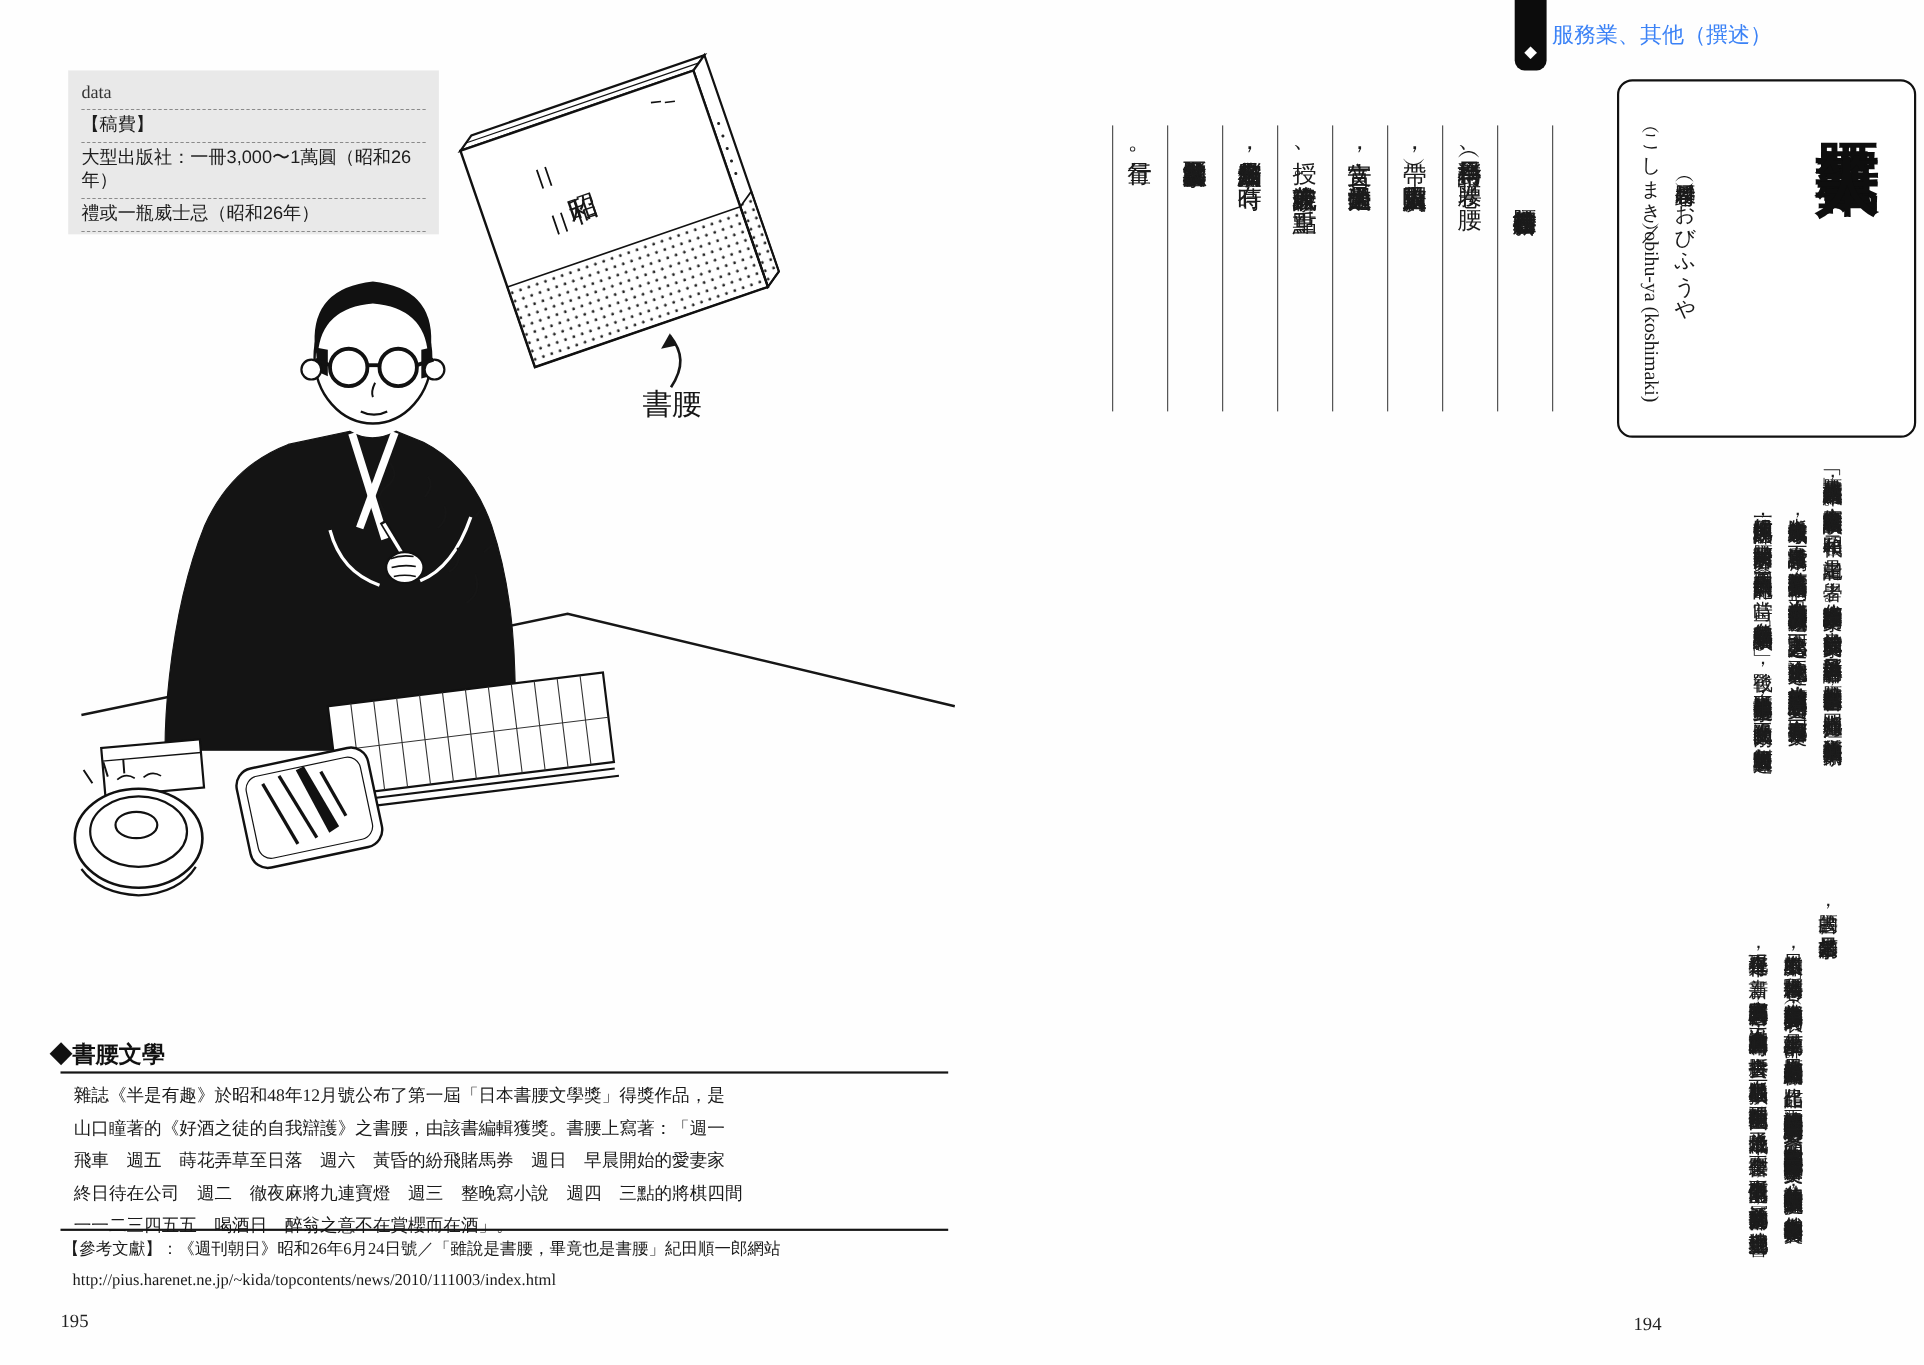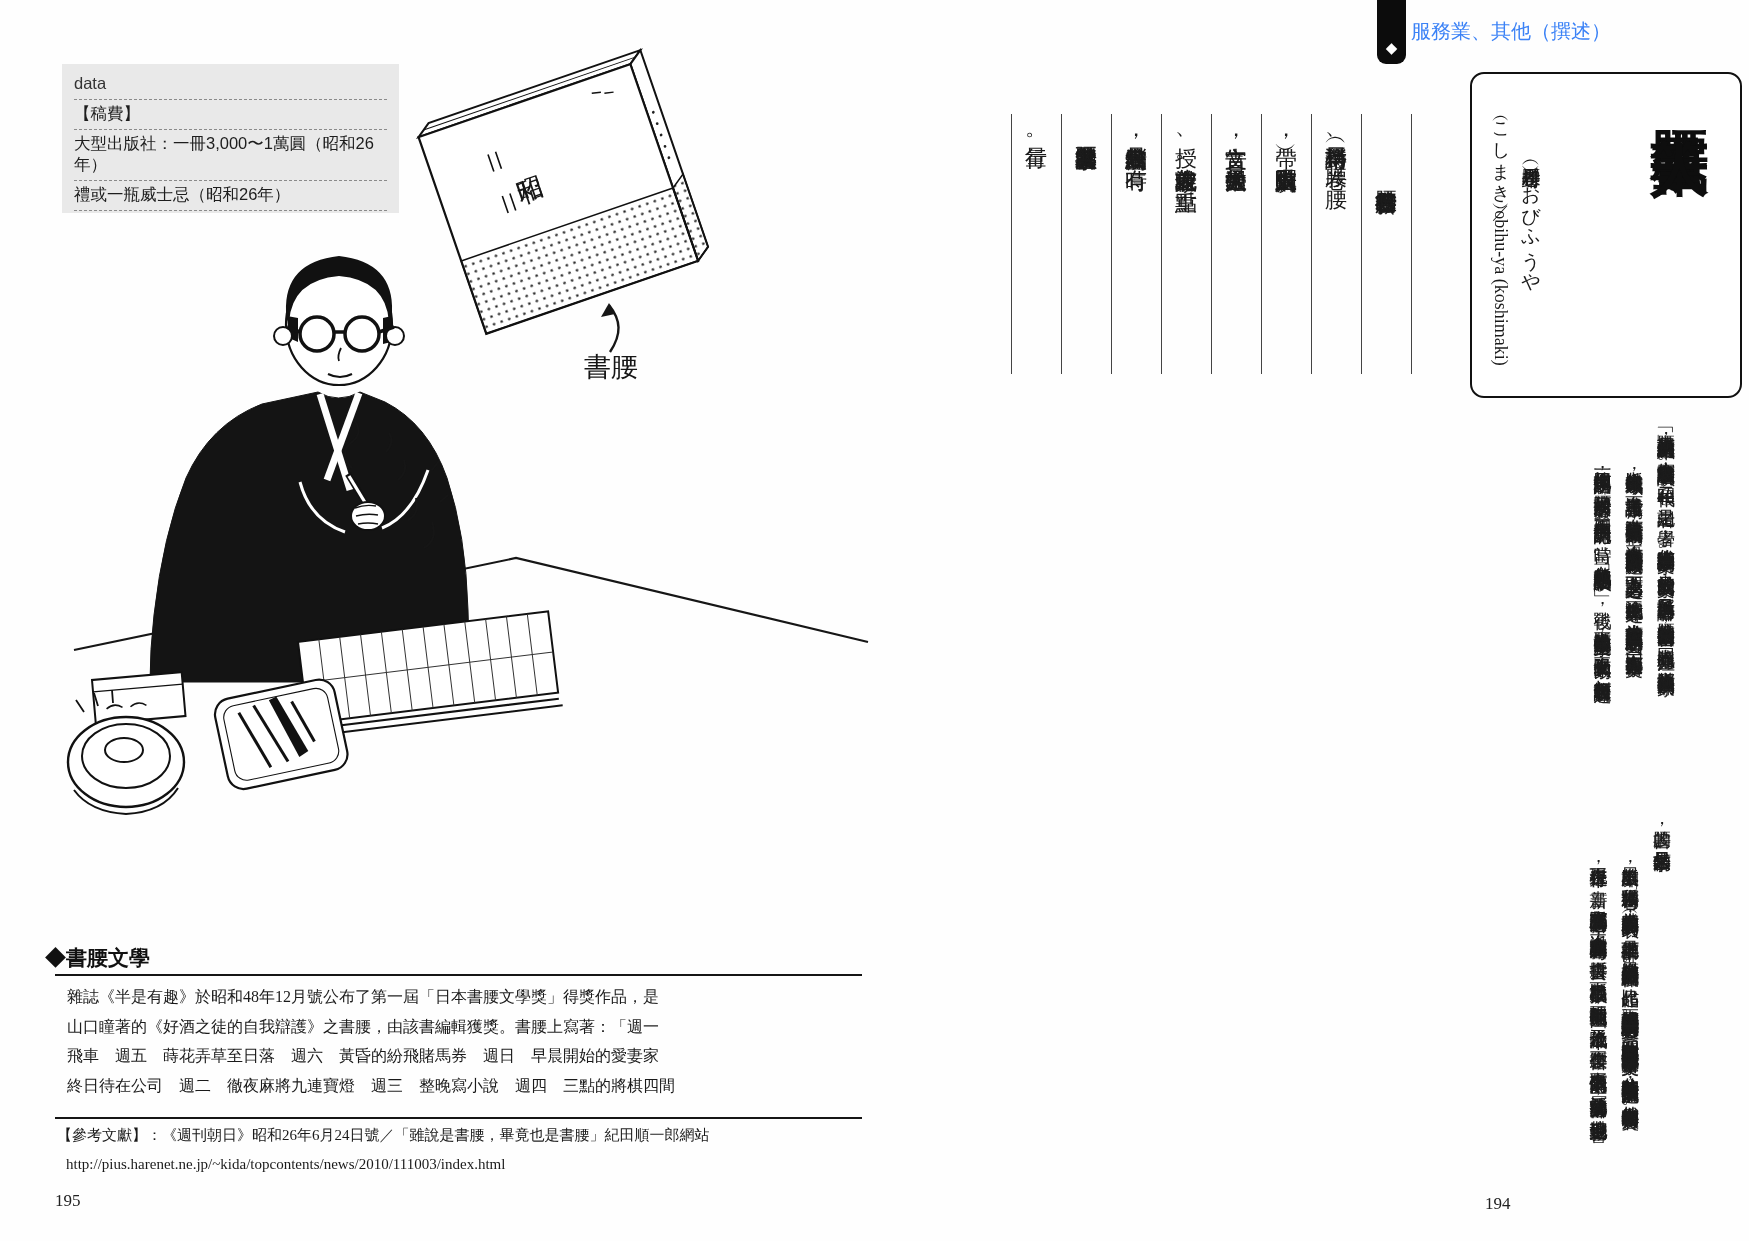--- a/index.html
+++ b/index.html
@@ -8,21 +8,21 @@
   .spread { position:relative; width:1749px; height:1241px; background:#fefefe; }
   .page { position:absolute; top:0; height:1241px; }
   #page-left  { left:0;   width:875px; }
   #page-right { left:875px; width:874px; }
 
   
   .data-box { position:absolute; left:62px; top:64px; width:337px;
               background:#e9e9e9; padding:6px 12px 2px 12px;
               font-family:"Liberation Sans", sans-serif; font-size:16.5px; color:#1d1d1d; }
   .data-box .row { padding:3px 0 5px 0; border-bottom:1px dashed #8a8a8a; line-height:21px; }
-  .data-box .row.hdr { color:#333; }
+  .data-box .row.hdr { color:#333;font-family:Liberation Serif, serif; }
 
   .col-heading { position:absolute; left:45px; top:944px;
                  font-family:"Liberation Sans", sans-serif; font-weight:600;
                  font-size:21px; color:#111; }
   .hrule { position:absolute; left:55px; width:807px; height:2px; background:#151515; }
   #rule-1 { top:974px; } #rule-2 { top:1117px; }
   .col-para { position:absolute; left:67px; top:982px; width:808px;
               font-size:16px; line-height:29.6px; }
   .col-para .pline { white-space:pre; }
   .ref-label { position:absolute; left:57px; top:1126px; font-size:15px; }
@@ -185,20 +185,21 @@
       <div class="row">禮或一瓶威士忌（昭和26年）</div>
     </div>
 
     <div class="col-heading">◆書腰文學</div>
     <div class="hrule" id="rule-1"></div>
     <div class="col-para">
       <div class="pline">雜誌《半是有趣》於昭和48年12月號公布了第一屆「日本書腰文學獎」得獎作品，是</div>
       <div class="pline">山口瞳著的《好酒之徒的自我辯護》之書腰，由該書編輯獲獎。書腰上寫著：「週一</div>
       <div class="pline">飛車　週五　蒔花弄草至日落　週六　黃昏的紛飛賭馬券　週日　早晨開始的愛妻家</div>
       <div class="pline">終日待在公司　週二　徹夜麻將九連寶燈　週三　整晚寫小說　週四　三點的將棋四間</div>
+      <div class="pline">一一二三四五五　喝酒日　醉翁之意不在賞櫻而在酒」。</div>
     </div>
     <div class="hrule" id="rule-2"></div>
     <div class="ref-label">【參考文獻】：《週刊朝日》昭和26年6月24日號／「雖說是書腰，畢竟也是書腰」紀田順一郎網站</div>
     <div class="ref-url">http://pius.harenet.ne.jp/~kida/topcontents/news/2010/111003/index.html</div>
     <div class="pagenum" id="pn-left">195</div>
   </div>
 
   <div class="page" id="page-right">
 
     <div class="header-tab">

